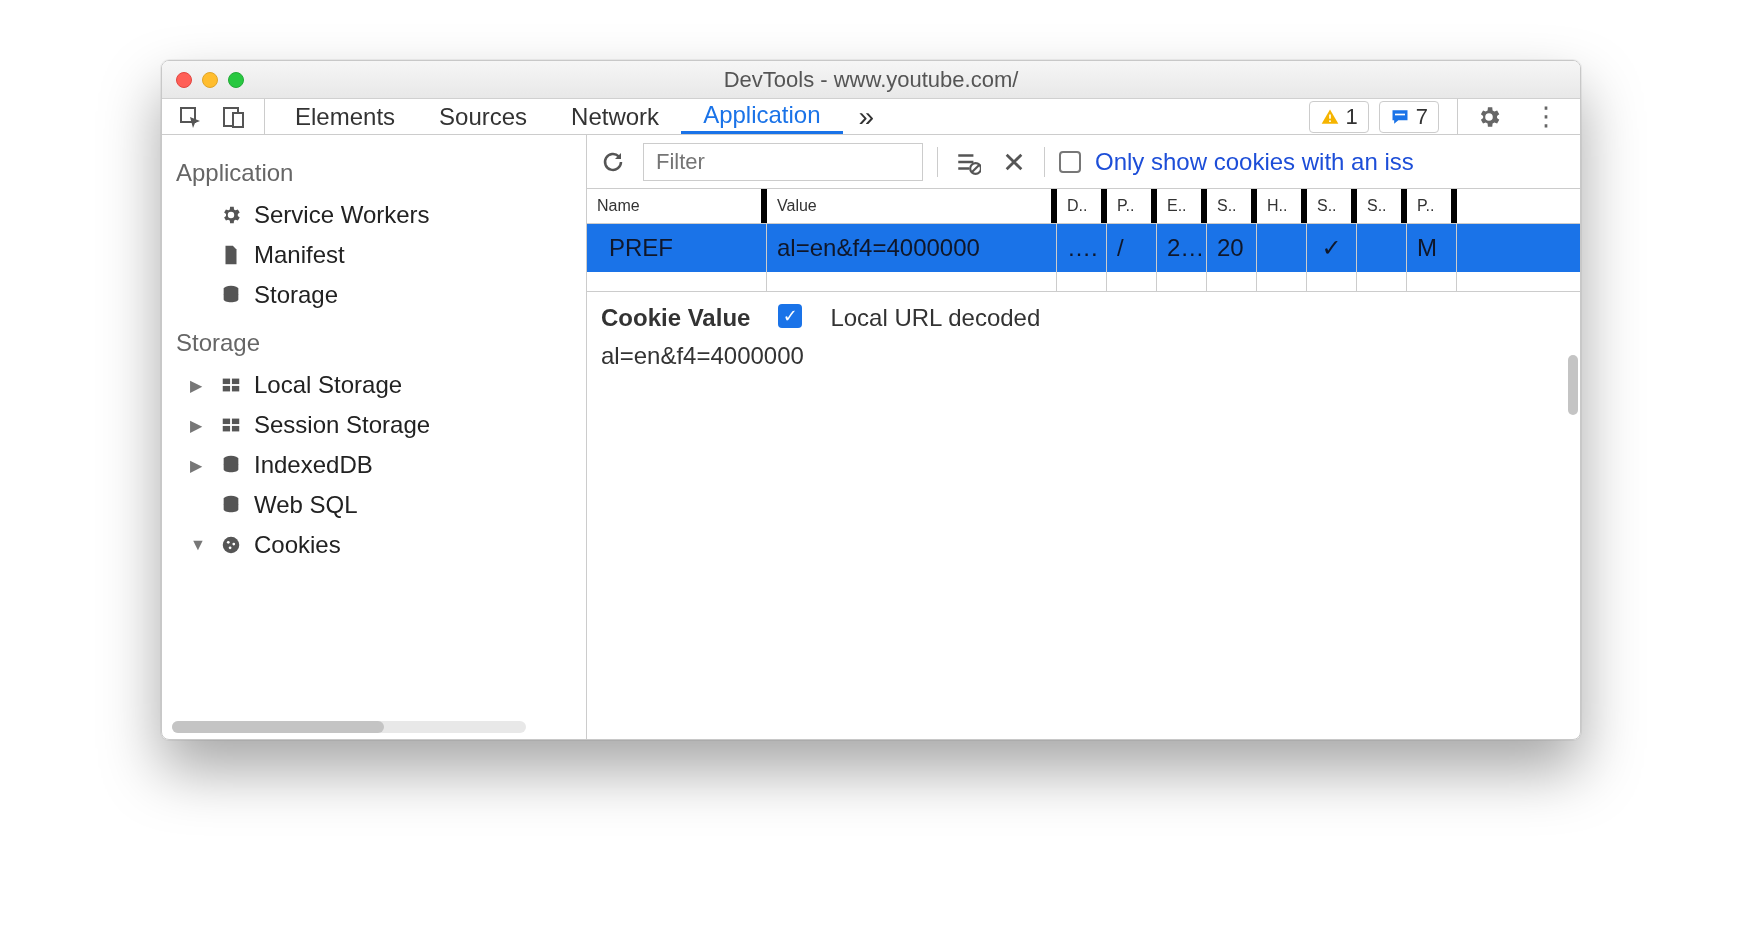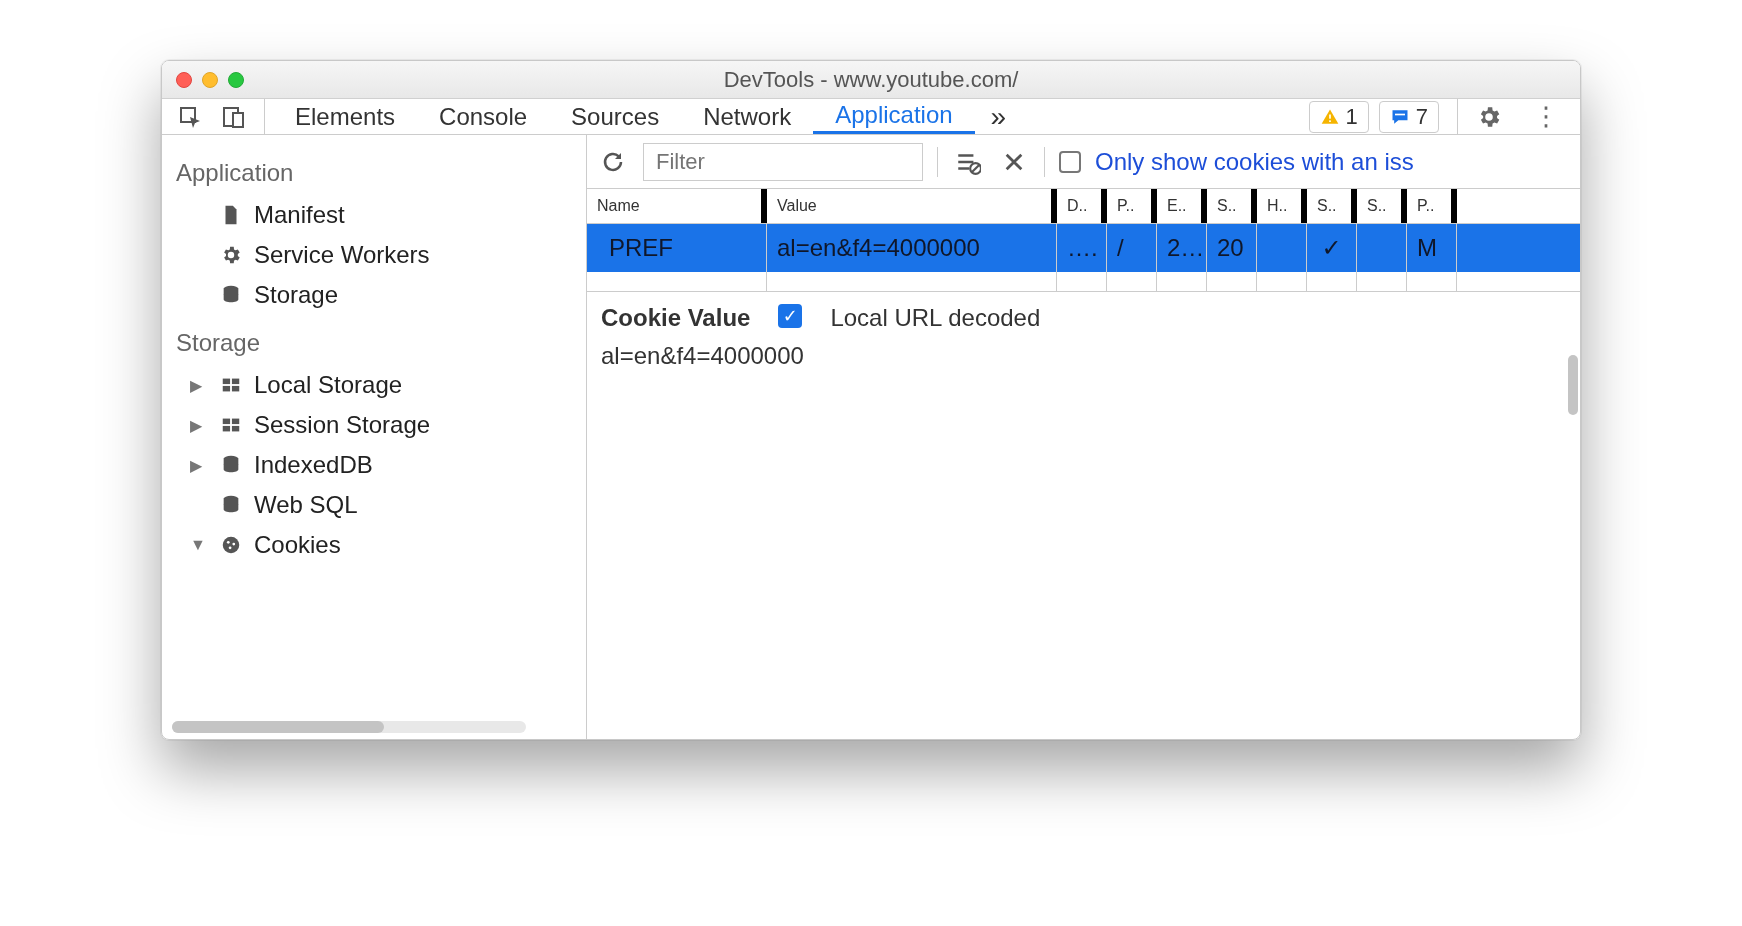--- a/index.html
+++ b/index.html
@@ -105,21 +105,20 @@
   </div>
   <div class="tbtn">
     <svg width="24" height="24" viewBox="0 0 24 24">
         <rect x="2" y="3" width="14" height="18" fill="none" stroke="#555" stroke-width="2"></rect>
         <rect x="11" y="8" width="10" height="14" fill="#fff" stroke="#555" stroke-width="2"></rect>
       </svg>
   </div>
   <div class="divider"></div>
   <div class="tabs">
     <div class="tab">Elements</div>
-    <div class="tab">Console</div>
     <div class="tab">Sources</div>
     <div class="tab">Network</div>
     <div class="tab active">Application</div>
     <div class="overflow">»</div>
   </div>
   <div class="right-tools">
     <div class="badge">
       <svg width="20" height="20" viewBox="0 0 24 24">
           <path d="M12 3 L22 20 L2 20 Z" fill="#f5b400"></path>
           <rect x="11" y="9" width="2" height="5" fill="#fff"></rect>
@@ -144,30 +143,30 @@
   </div>
 </div>
 
 <div class="body">
 
   <div class="sidebar">
     <div class="section-title">Application</div>
     <div class="tree-item">
       <span class="arrow"></span>
       <svg width="22" height="22" viewBox="0 0 24 24">
+          <path fill="#555" d="M19.4 13a7.5 7.5 0 000-2l2.1-1.6-2-3.5-2.5 1a7.5 7.5 0 00-1.7-1L15 3h-4l-.3 2.9a7.5 7.5 0 00-1.7 1l-2.5-1-2 3.5L6.6 11a7.5 7.5 0 000 2l-2.1 1.6 2 3.5 2.5-1a7.5 7.5 0 001.7 1L11 21h4l.3-2.9a7.5 7.5 0 001.7-1l2.5 1 2-3.5zM12 15.5A3.5 3.5 0 1115.5 12 3.5 3.5 0 0112 15.5z"></path>
+        </svg>
+      <span>Service Workers</span>
+    </div>
+    <div class="tree-item">
+      <span class="arrow"></span>
+      <svg width="22" height="22" viewBox="0 0 24 24">
           <path fill="#555" d="M6 2h8l4 4v16H6z"></path>
         </svg>
       <span>Manifest</span>
-    </div>
-    <div class="tree-item">
-      <span class="arrow"></span>
-      <svg width="22" height="22" viewBox="0 0 24 24">
-          <path fill="#555" d="M19.4 13a7.5 7.5 0 000-2l2.1-1.6-2-3.5-2.5 1a7.5 7.5 0 00-1.7-1L15 3h-4l-.3 2.9a7.5 7.5 0 00-1.7 1l-2.5-1-2 3.5L6.6 11a7.5 7.5 0 000 2l-2.1 1.6 2 3.5 2.5-1a7.5 7.5 0 001.7 1L11 21h4l.3-2.9a7.5 7.5 0 001.7-1l2.5 1 2-3.5zM12 15.5A3.5 3.5 0 1115.5 12 3.5 3.5 0 0112 15.5z"></path>
-        </svg>
-      <span>Service Workers</span>
     </div>
     <div class="tree-item">
       <span class="arrow"></span>
       <svg width="22" height="22" viewBox="0 0 24 24">
           <ellipse cx="12" cy="5" rx="8" ry="3" fill="#555"></ellipse>
           <path fill="#555" d="M4 5v6c0 1.7 3.6 3 8 3s8-1.3 8-3V5"></path>
           <path fill="#555" d="M4 11v6c0 1.7 3.6 3 8 3s8-1.3 8-3v-6"></path>
         </svg>
       <span>Storage</span>
     </div>

